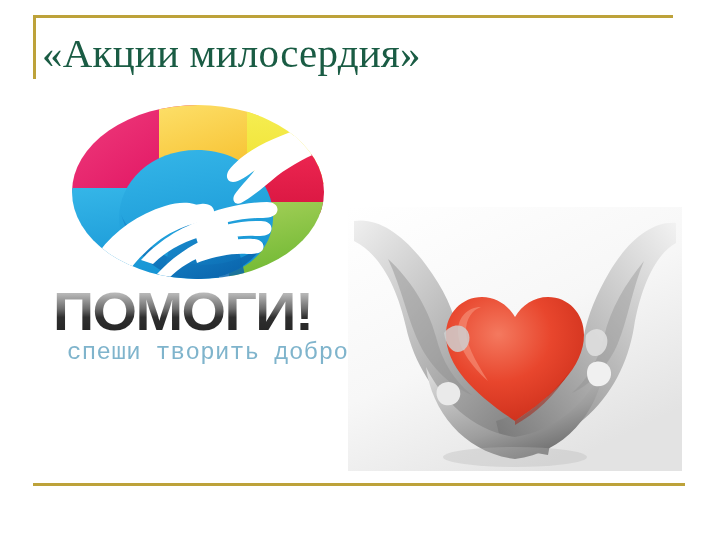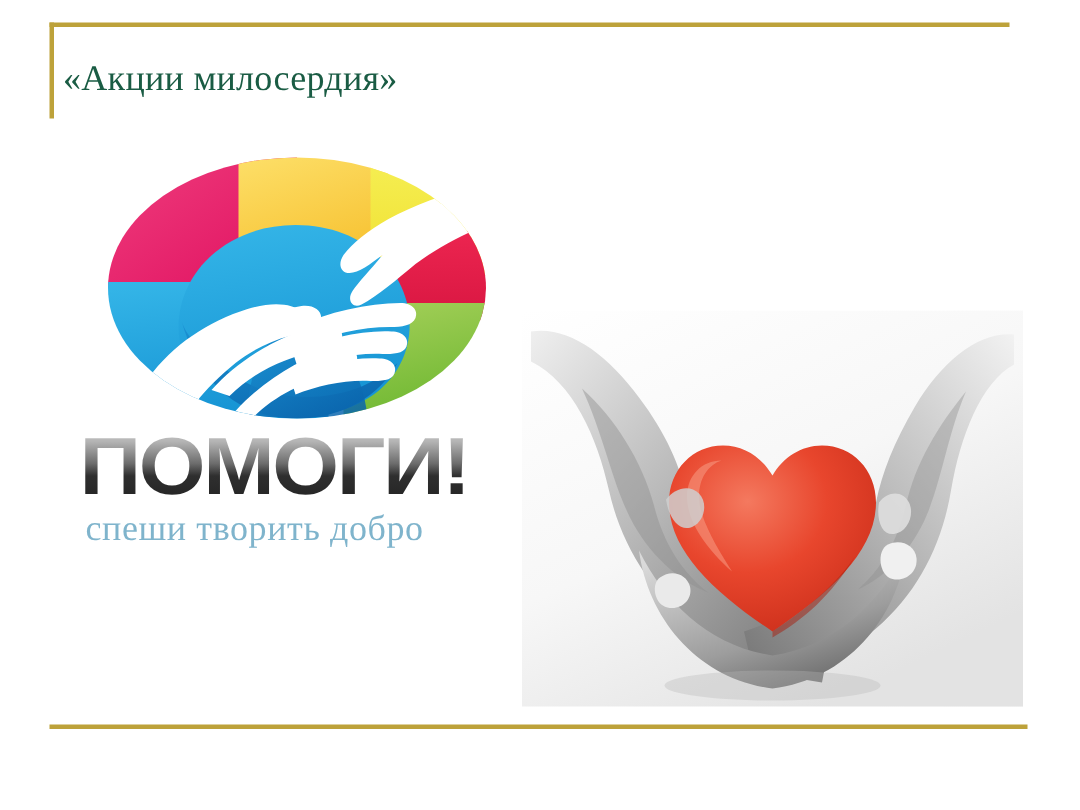--- a/index.html
+++ b/index.html
@@ -46,21 +46,21 @@
     height: 3px;
     background: #bda23a;
   }
 
   
   .title {
     position: absolute;
     left: 42px;
     top: 34px;
     font-family: "Liberation Serif", serif;
-    font-size: 24px;
+    font-size: 41px;
     line-height: 38px;
     color: #1a5c44;
     white-space: nowrap;
     letter-spacing: .2px;
   }
 
   
   .logo-block {
     position: absolute;
     left: 45px;
@@ -94,27 +94,27 @@
     background-image: linear-gradient(to bottom, #cfcfcf 0%, #b4b4b4 18%, #6d6d6d 46%, #2f2f2f 62%, #222222 100%);
     -webkit-background-clip: text;
     background-clip: text;
     color: transparent;
     -webkit-text-fill-color: transparent;
     white-space: nowrap;
     transform: scaleX(1.06);
     transform-origin: left center;
   }
   .wordmark-sub {
-    font-family: Liberation Serif, serif;
+    font-family: Liberation Mono, monospace;
     font-size: 24px;
     line-height: 28px;
     color: #7fb4cc;
     white-space: nowrap;
     margin-top: 2px;
-    margin-left: 4px;
+    margin-left: 14px;
     letter-spacing: .4px;
   }
 
   
   .photo {
     position: absolute;
     left: 348px;
     top: 207px;
     width: 334px;
     height: 264px;

